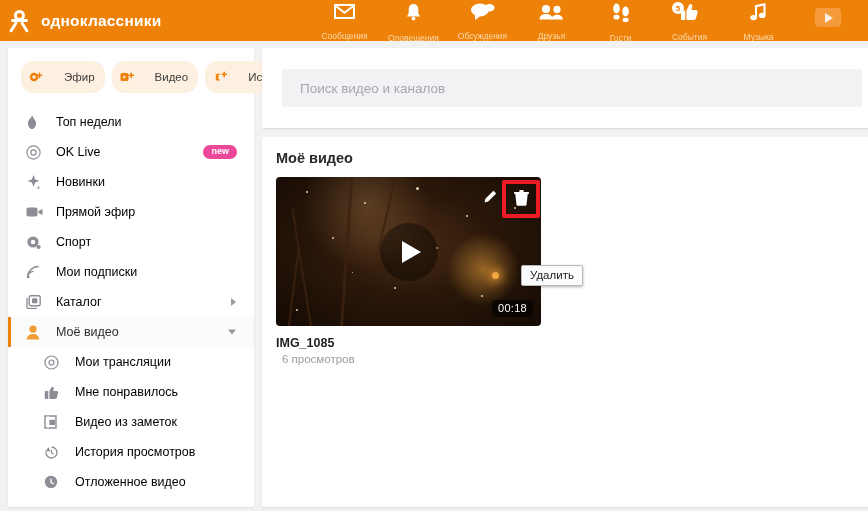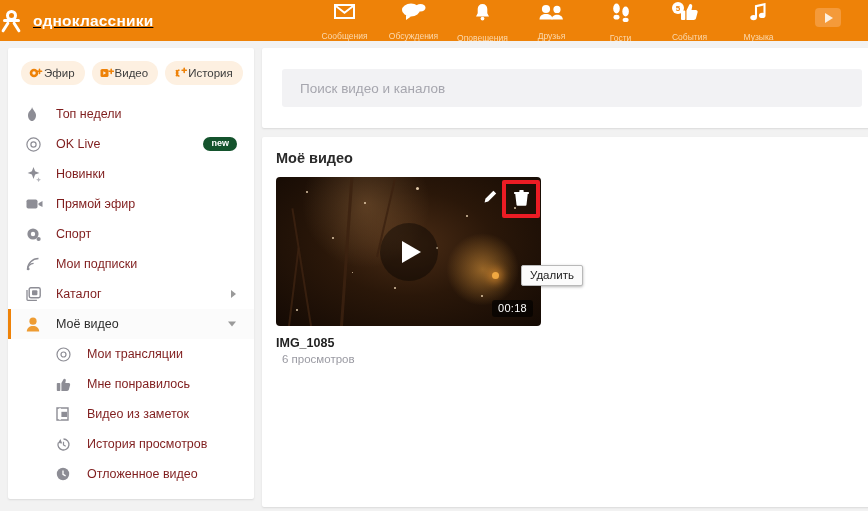--- a/index.html
+++ b/index.html
@@ -13,21 +13,21 @@
 
   
   .topbar {
     position: absolute; top: 0; left: 0;
     width: 868px; height: 41px;
     background: #ee8208;
     display: flex; align-items: center;
   }
   .brand {
     display: flex; align-items: center;
-    padding-left: 2px; width: 310px; flex: 0 0 310px; text-decoration: underline;
+    padding-left: 10px; width: 310px; flex: 0 0 310px;
   }
   .brand-logo {
     width: 22px; height: 22px;
     position: relative; margin-right: 9px;
   }
   .brand-logo .head {
     position: absolute; left: 4px; top: 0;
     width: 11px; height: 11px; border-radius: 50%;
     border: 3px solid #ffffff;
   }
@@ -104,40 +104,40 @@
     border-radius: 2px;
     box-shadow: 0 1px 2px rgba(0,0,0,.10);
     padding-bottom: 10px;
     min-height: 440px;
   }
   .actionrow {
     display: flex; gap: 7px;
     padding: 13px 0 12px 13px;
   }
   .act-btn {
-    display: flex; align-items: center; gap: 1px;
+    display: flex; align-items: center; gap: 21px;
     background: #fdf0e1; border-radius: 13px;
-    height: 24px; padding: 0 10px 0 8px;
+    height: 32px; padding: 0 10px 0 8px;
     cursor: pointer;
   }
   .act-btn .lbl { font-size: 11.5px; color: #3d3d3d; }
   .act-ico { width: 14px; height: 14px; display:flex; align-items:center; justify-content:center; }
 
   .snav { padding-top: 2px; }
   .snav-item {
     display: flex; align-items: center;
     height: 30px; padding-left: 18px;
     cursor: pointer; position: relative;
   }
   .snav-item .s-ico {
     width: 20px; height: 18px;
     display: flex; align-items: center; justify-content: flex-start;
     margin-right: 10px; flex: 0 0 20px;
   }
-  .snav-item .s-lbl { font-size: 12.5px; color: #7f1d1d; }
+  .snav-item .s-lbl { font-size: 12.5px; color: #000000; }
   .snav-item.active {
     background: #fbfbfb;
     border-left: 3px solid #ee8208;
     padding-left: 15px;
   }
   .snav-item.active .s-lbl { color: #2d2d2d; }
   .chev {
     position: absolute; right: 18px; top: 50%; transform: translateY(-50%);
     width: 0; height: 0;
   }
@@ -146,26 +146,26 @@
     border-top: 4px solid transparent;
     border-bottom: 4px solid transparent;
   }
   .chev.down {
     border-top: 5px solid #9a9a9a;
     border-left: 4px solid transparent;
     border-right: 4px solid transparent;
   }
   .newbadge {
     position: absolute; right: 17px; top: 50%; transform: translateY(-50%);
-    background: #14532d; color: #fff;
+    background: #ec4899; color: #fff;
     font-size: 9px; font-weight: bold;
     border-radius: 9px; padding: 2px 8px 3px;
     line-height: 1;
   }
-  .subnav .snav-item { padding-left: 48px; }
+  .subnav .snav-item { padding-left: 36px; }
   .subnav .snav-item .s-ico { margin-right: 11px; }
 
   
   .main {
     position: absolute; left: 262px; top: 7px;
     width: 620px;
   }
   .searchcard {
     background: #ffffff;
     border-radius: 2px;
@@ -293,37 +293,37 @@
         <svg width="21" height="15" viewBox="0 0 21 15">
             <path d="M1 1h19v13H1z" fill="none" stroke="#fff" stroke-width="2"></path>
             <path d="M1.5 1.8l9 7 9-7" fill="none" stroke="#fff" stroke-width="2"></path>
           </svg>
       </div>
       <div class="nav-lbl">Сообщения</div>
     </div>
 
     <div class="navitem">
       <div class="nav-ico">
+        <svg width="17" height="19" viewBox="0 0 17 19">
+            <path d="M8.5 1C5.6 1 3.7 3 3.7 6v4.3L2 13.4h13L13.3 10.3V6C13.3 3 11.4 1 8.5 1z" fill="#fff"></path>
+            <circle cx="8.5" cy="15.6" r="1.9" fill="#fff"></circle>
+          </svg>
+      </div>
+      <div class="nav-lbl">Оповещения</div>
+    </div>
+
+    <div class="navitem">
+      <div class="nav-ico">
         <svg width="24" height="17" viewBox="0 0 24 17">
             <ellipse cx="9" cy="7" rx="9" ry="6.5" fill="#fff"></ellipse>
             <path d="M4 12l0 5 5-3.4z" fill="#fff"></path>
             <ellipse cx="18.5" cy="4.8" rx="5" ry="3.8" fill="#fff"></ellipse>
           </svg>
       </div>
       <div class="nav-lbl">Обсуждения</div>
-    </div>
-
-    <div class="navitem">
-      <div class="nav-ico">
-        <svg width="17" height="19" viewBox="0 0 17 19">
-            <path d="M8.5 1C5.6 1 3.7 3 3.7 6v4.3L2 13.4h13L13.3 10.3V6C13.3 3 11.4 1 8.5 1z" fill="#fff"></path>
-            <circle cx="8.5" cy="15.6" r="1.9" fill="#fff"></circle>
-          </svg>
-      </div>
-      <div class="nav-lbl">Оповещения</div>
     </div>
 
     <div class="navitem">
       <div class="nav-ico">
         <svg width="25" height="16" viewBox="0 0 25 16">
             <circle cx="7" cy="5" r="4.1" fill="#fff"></circle>
             <circle cx="18" cy="5.4" r="3.6" fill="#fff"></circle>
             <path d="M0.5 15.5c0-3.6 2.9-5.4 6.5-5.4s6.5 1.8 6.5 5.4z" fill="#fff"></path>
             <path d="M12.5 15.5c.2-3.3 2.7-4.8 5.6-4.8s5.6 1.6 5.8 4.8z" fill="#fff"></path>
           </svg>

